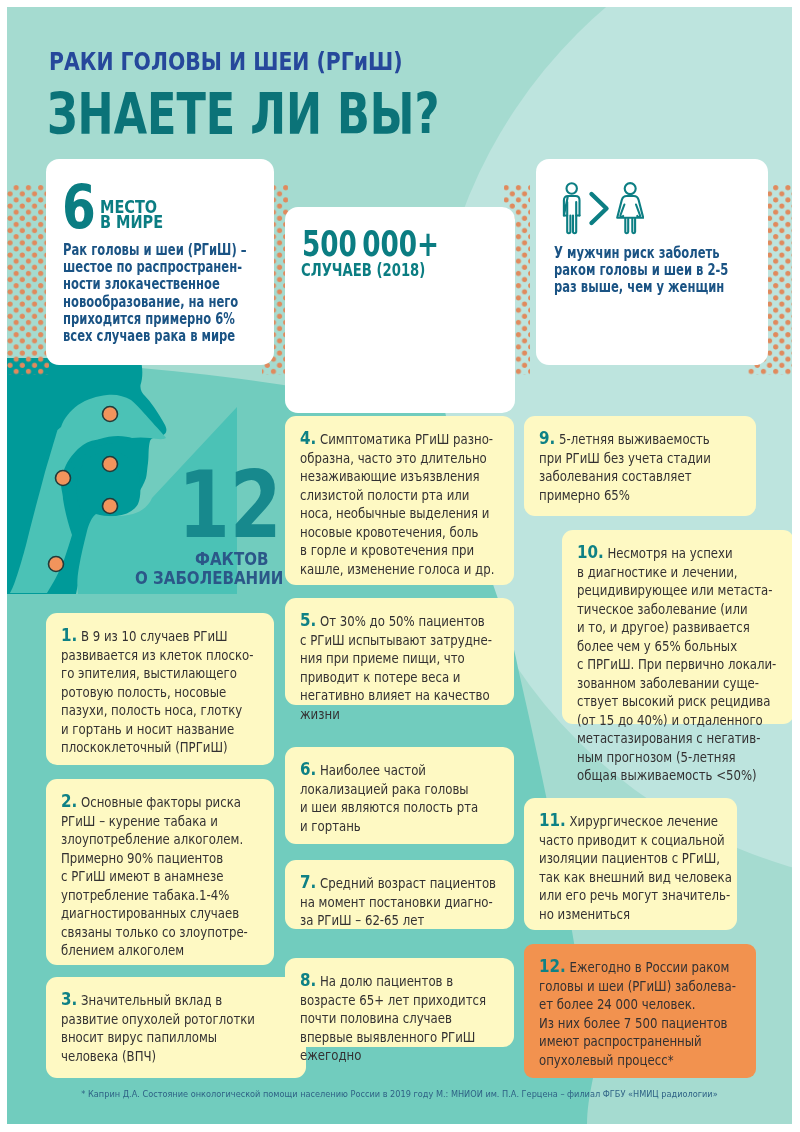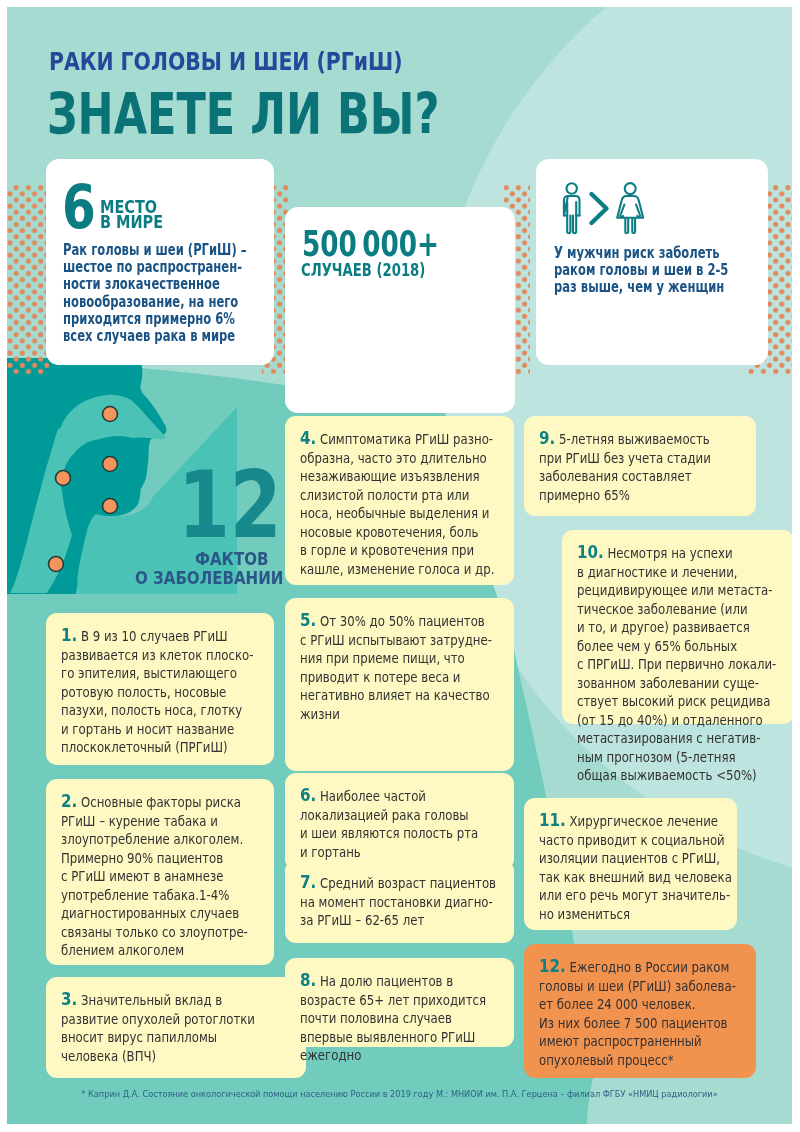--- a/index.html
+++ b/index.html
@@ -39,21 +39,21 @@
           transform:scaleX(.825);transform-origin:left top;white-space:nowrap;}
   #fh-num{position:absolute;left:171px;top:453px;font-size:92px;font-weight:bold;color:#17898d;
           line-height:92px;transform:scaleX(.9);transform-origin:left top;}
   #fh-l1{position:absolute;left:188px;top:541px;font-size:18px;font-weight:bold;color:#2b5788;
          transform:scaleX(.93);transform-origin:left top;white-space:nowrap;}
   #fh-l2{position:absolute;left:128px;top:560px;font-size:18px;font-weight:bold;color:#2b5788;
          transform:scaleX(.93);transform-origin:left top;white-space:nowrap;}
 
   
   .fcard{position:absolute;background:#fef9c3;border-radius:11px;box-sizing:border-box;}
-  .fcard.dark{background:#f2924f;}
+  .fcard.dark{background:#f2924f;border-radius:9px;}
   .fc-in{position:absolute;left:15px;top:13px;}
   .fnum{color:#0e8185;font-weight:bold;font-size:17.5px;}
   .ftxt{color:#333132;font-size:13.6px;line-height:18.5px;white-space:nowrap;
         transform:scaleX(.96);transform-origin:left top;}
 
   
   #footer{position:absolute;left:0;top:1081px;width:785px;text-align:center;
           font-size:9.4px;color:#2e6285;transform:scaleX(.97);}
 </style>
 </head>
@@ -214,39 +214,39 @@
           <div class="ftxt"><span class="fnum">4.</span> Симптоматика РГиШ разно-</div>
           <div class="ftxt">образна, часто это длительно</div>
           <div class="ftxt">незаживающие изъязвления</div>
           <div class="ftxt">слизистой полости рта или</div>
           <div class="ftxt">носа, необычные выделения и</div>
           <div class="ftxt">носовые кровотечения,  боль</div>
           <div class="ftxt">в горле и кровотечения при</div>
           <div class="ftxt">кашле, изменение голоса и др.</div>
         </div>
       </div>
-      <div class="fcard" style="left: 278px; top: 591px; width: 229px; height: 173px;">
+      <div class="fcard" style="left: 278px; top: 591px; width: 229px; height: 107px;">
         <div class="fc-in">
           <div class="ftxt"><span class="fnum">5.</span> От 30% до 50% пациентов</div>
           <div class="ftxt">с РГиШ испытывают затрудне-</div>
           <div class="ftxt">ния при приеме пищи, что</div>
           <div class="ftxt">приводит к потере веса и</div>
           <div class="ftxt">негативно влияет на качество</div>
           <div class="ftxt">жизни</div>
         </div>
       </div>
-      <div class="fcard" style="left: 278px; top: 740px; width: 229px; height: 97px; margin-top: 26px;">
+      <div class="fcard" style="left: 278px; top: 740px; width: 229px; height: 97px;">
         <div class="fc-in">
           <div class="ftxt"><span class="fnum">6.</span> Наиболее частой</div>
           <div class="ftxt">локализацией рака головы</div>
           <div class="ftxt">и шеи являются полость рта</div>
           <div class="ftxt">и гортань</div>
         </div>
       </div>
-      <div class="fcard" style="left: 278px; top: 853px; width: 229px; height: 83px;">
+      <div class="fcard" style="left: 278px; top: 853px; width: 229px; height: 69px;">
         <div class="fc-in">
           <div class="ftxt"><span class="fnum">7.</span> Средний возраст пациентов</div>
           <div class="ftxt">на момент постановки диагно-</div>
           <div class="ftxt">за РГиШ –  62-65 лет</div>
         </div>
       </div>
       <div class="fcard" style="left: 278px; top: 951px; width: 229px; height: 89px;">
         <div class="fc-in">
           <div class="ftxt"><span class="fnum">8.</span> На долю пациентов в</div>
           <div class="ftxt">возрасте 65+ лет приходится</div>

